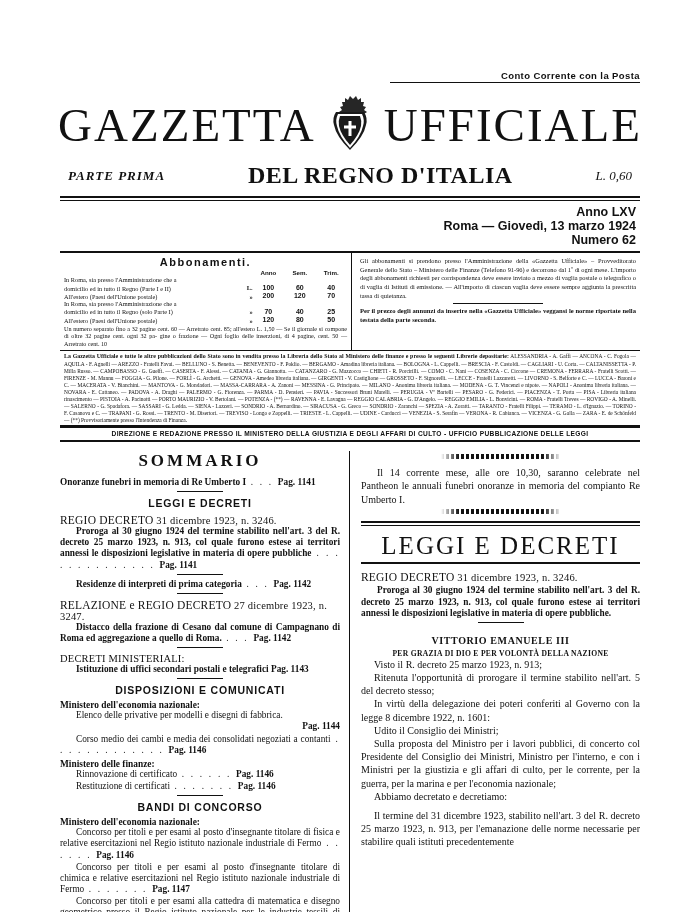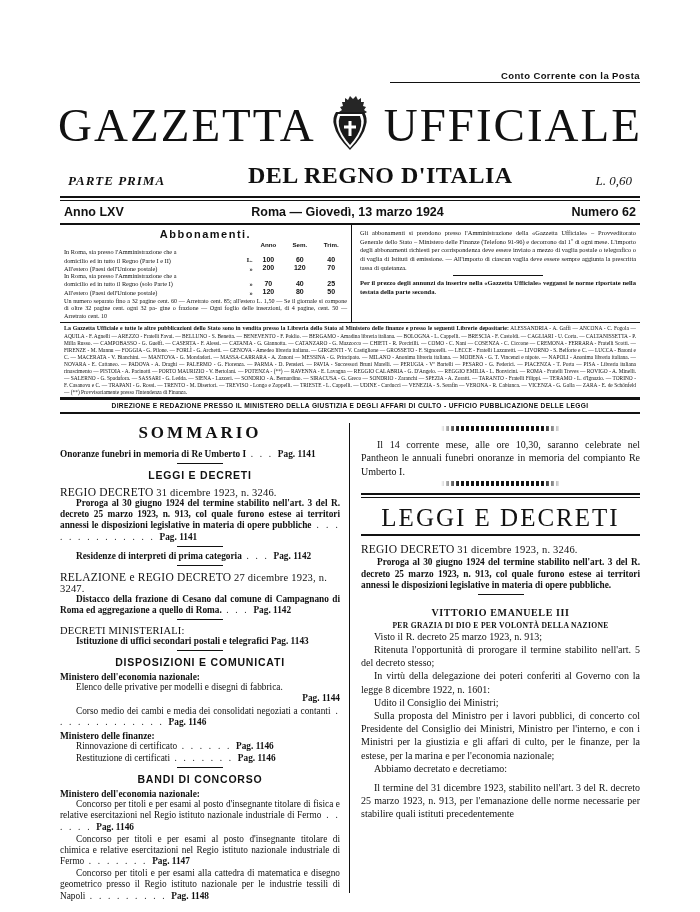--- a/index.html
+++ b/index.html
@@ -22,34 +22,35 @@
     display:flex;align-items:center;justify-content:center;gap:6px;
     margin-top:11px;
     text-align:center;
   }
   .bigtitle{
     font-size:47px;letter-spacing:2px;font-weight:normal;
     font-family:"Liberation Serif", serif;line-height:1;
   }
   .crest{width:56px;height:62px;position:relative;flex:0 0 auto;}
   .subrow{
-    display:flex;align-items:flex-end;justify-content:space-between;
+    display:flex;align-items:center;justify-content:space-between;
     margin-top:6px;padding:0 8px;
   }
   .parteprima{font-style:italic;font-weight:bold;font-size:13px;letter-spacing:1px;}
   .regno{font-size:24px;font-weight:bold;letter-spacing:.5px;}
   .price{font-style:italic;font-size:13px;}
 
   .rule-d{border-top:2.2px solid #111;border-bottom:.8px solid #111;height:2px;margin-top:7px;}
   .rule-thick{border-top:2.4px solid #111;}
 
   .inforow{
-    display:flex;justify-content:space-between;align-items:flex-start;
+    display:flex;justify-content:space-between;align-items:flex-end;
     font-family:"Liberation Sans", sans-serif;font-weight:bold;font-size:12.5px;
     padding:4px 4px 4px 4px;
+    flex-direction:column;
   }
 
   
   .absec{display:flex;border-top:2.2px solid #111;border-bottom:1.2px solid #111;}
   .abL{width:292px;padding:3px 4px 2px 4px;box-sizing:border-box;border-right:1.4px solid #111;}
   .abR{flex:1;padding:4px 4px 2px 8px;box-sizing:border-box;}
   .abtitle{
     text-align:center;font-weight:bold;font-size:11px;letter-spacing:1.5px;
     font-family:"Liberation Sans", sans-serif;margin-bottom:1px;
   }
@@ -323,21 +324,21 @@
       </div>
       <div class="sep"></div>
 
       <div class="king">VITTORIO EMANUELE III</div>
       <div class="kingsub">PER GRAZIA DI DIO E PER VOLONTÀ DELLA NAZIONE</div>
 
       <div class="vlist">Visto il R. decreto 25 marzo 1923, n. 913;</div>
       <div class="vlist">Ritenuta l'opportunità di prorogare il termine stabilito nell'art. 5 del decreto stesso;</div>
       <div class="vlist">In virtù della delegazione dei poteri conferiti al Governo con la legge 8 dicembre 1922, n. 1601:</div>
       <div class="vlist">Udito il Consiglio dei Ministri;</div>
-      <div class="vlist">Sulla proposta del Ministro per i lavori pubblici, di concerto col Presidente del Consiglio dei Ministri, Ministro per l'interno, e con i Ministri per la giustizia e gli affari di culto, per le finanze, per la estese, per la marina e per l'economia nazionale;</div>
+      <div class="vlist">Sulla proposta del Ministro per i lavori pubblici, di concerto col Presidente del Consiglio dei Ministri, Ministro per l'interno, e con i Ministri per la giustizia e gli affari di culto, per le corrente, per la guerra, per la marina e per l'economia nazionale;</div>
       <div class="vlist">Abbiamo decretato e decretiamo:</div>
 
       <div class="vlist" style="margin-top:6px">Il termine del 31 dicembre 1923, stabilito nell'art. 3 del R. decreto 25 marzo 1923, n. 913, per l'emanazione delle norme necessarie per stabilire quali istituti precedentemente</div>
     </div>
 
   </div>
  </div>
 </div>
 
 </body></html>

